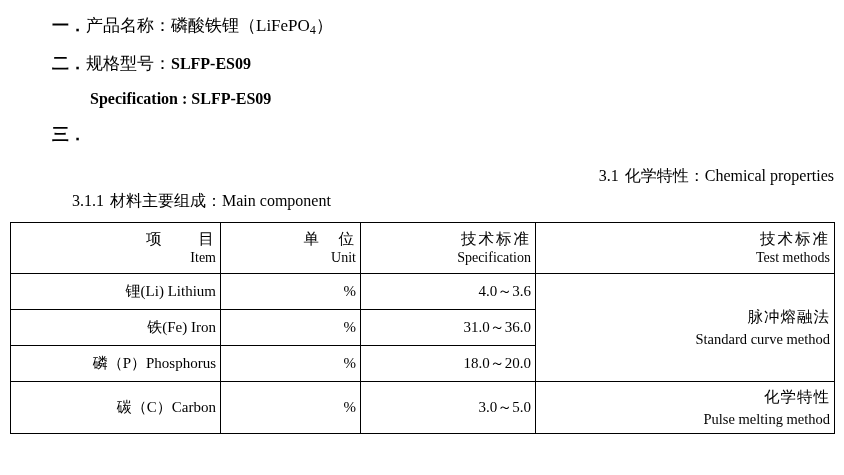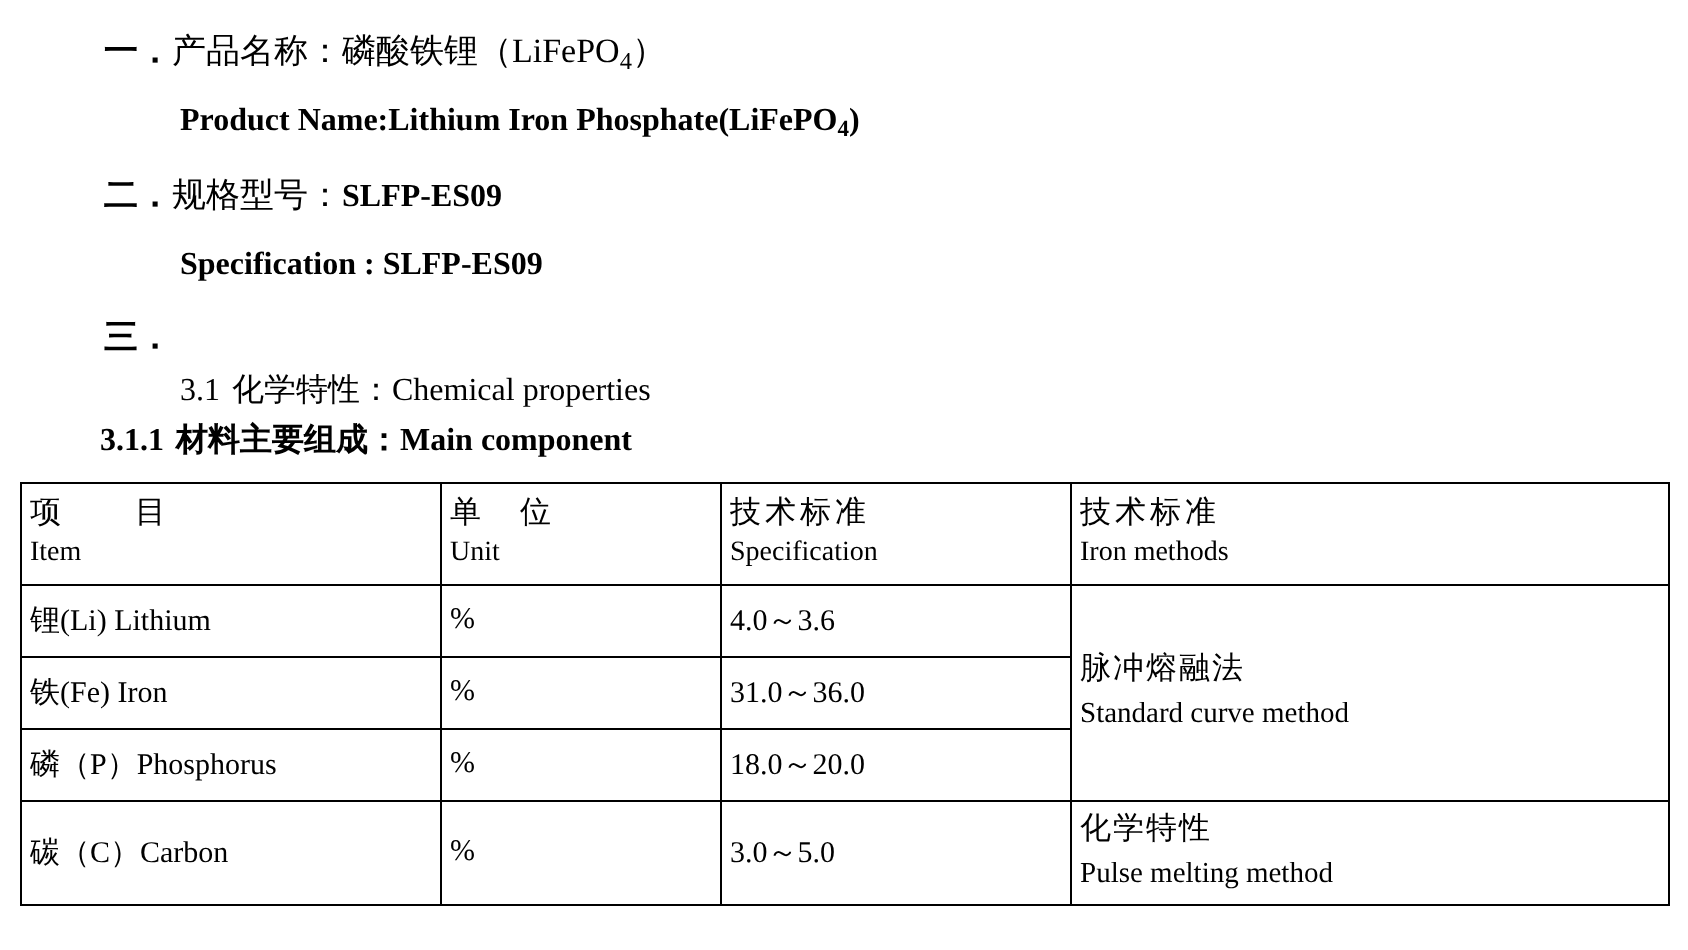--- a/index.html
+++ b/index.html
@@ -31,22 +31,22 @@
   .num {
     display: inline-block;
     font-weight: bold;
     font-size: 17px;
   }
   .l1 { margin-left: 42px; margin-top: 8px; }
   .l2 { margin-left: 80px; margin-top: 14px; }
   .l3 { margin-left: 42px; margin-top: 14px; }
   .l4 { margin-left: 80px; margin-top: 15px; }
   .l5 { margin-left: 42px; margin-top: 15px; }
-  .l6 { margin-left: 80px; margin-top: 5px; }
-  .l7 { margin-left: 40px; margin-top: 4px; font-weight: bold; }
+  .l6 { margin-left: 80px; margin-top: 20px; justify-content: flex-end; }
+  .l7 { margin-left: 62px; margin-top: 4px; }
 
   .cn-bold {
     font-weight: normal;
     font-size: 17px;
     font-family: "Liberation Serif", "DejaVu Serif", serif;
   }
   .en-bold {
     font-weight: bold;
     font-size: 16px;
   }
@@ -63,21 +63,21 @@
 
   
   table.spec {
     border-collapse: collapse;
     width: 824px;
     margin-top: 10px;
     table-layout: fixed;
   }
   table.spec td {
     border: 1px solid #000000;
-    text-align: left;
+    text-align: right;
     vertical-align: middle;
     font-size: 15px;
     padding: 2px 4px;
   }
   .hdr-cell {
     height: 46px;
     line-height: 1.35;
   }
   .hdr-cn {
     font-size: 15.5px;
@@ -116,23 +116,20 @@
 <body>
 
 <div class="page">
 
   <div class="line l1">
     <span class="num">一．</span>
     <span class="cn-bold">产品名称：</span>
     <span class="cn-bold"><span>磷酸铁锂（LiFePO</span><sub>4</sub><span>）</span></span>
   </div>
 
-  <div class="line l2">
-    <span class="en-bold"><span>Product Name:Lithium Iron Phosphate(LiFePO</span><sub>4</sub><span>)</span></span>
-  </div>
 
   <div class="line l3">
     <span class="num">二．</span>
     <span class="cn-bold">规格型号：</span>
     <span class="en-bold">SLFP-ES09</span>
   </div>
 
   <div class="line l4">
     <span class="en-bold">Specification : SLFP-ES09</span>
   </div>
@@ -169,21 +166,21 @@
         <td class="hdr-cell">
           <div class="hdr-cn">单　位</div>
           <div class="hdr-en">Unit</div>
         </td>
         <td class="hdr-cell">
           <div class="hdr-cn">技术标准</div>
           <div class="hdr-en">Specification</div>
         </td>
         <td class="hdr-cell">
           <div class="hdr-cn">技术标准</div>
-          <div class="hdr-en">Iron methods</div>
+          <div class="hdr-en">Test methods</div>
         </td>
       </tr>
 
       <tr>
         <td class="item-cell">锂(Li) Lithium</td>
         <td class="val-cell">%</td>
         <td class="val-cell">4.0～3.6</td>
         <td class="method-cell" rowspan="3">
           <div class="m-cn">脉冲熔融法</div>
           <div class="m-en">Standard curve method</div>

